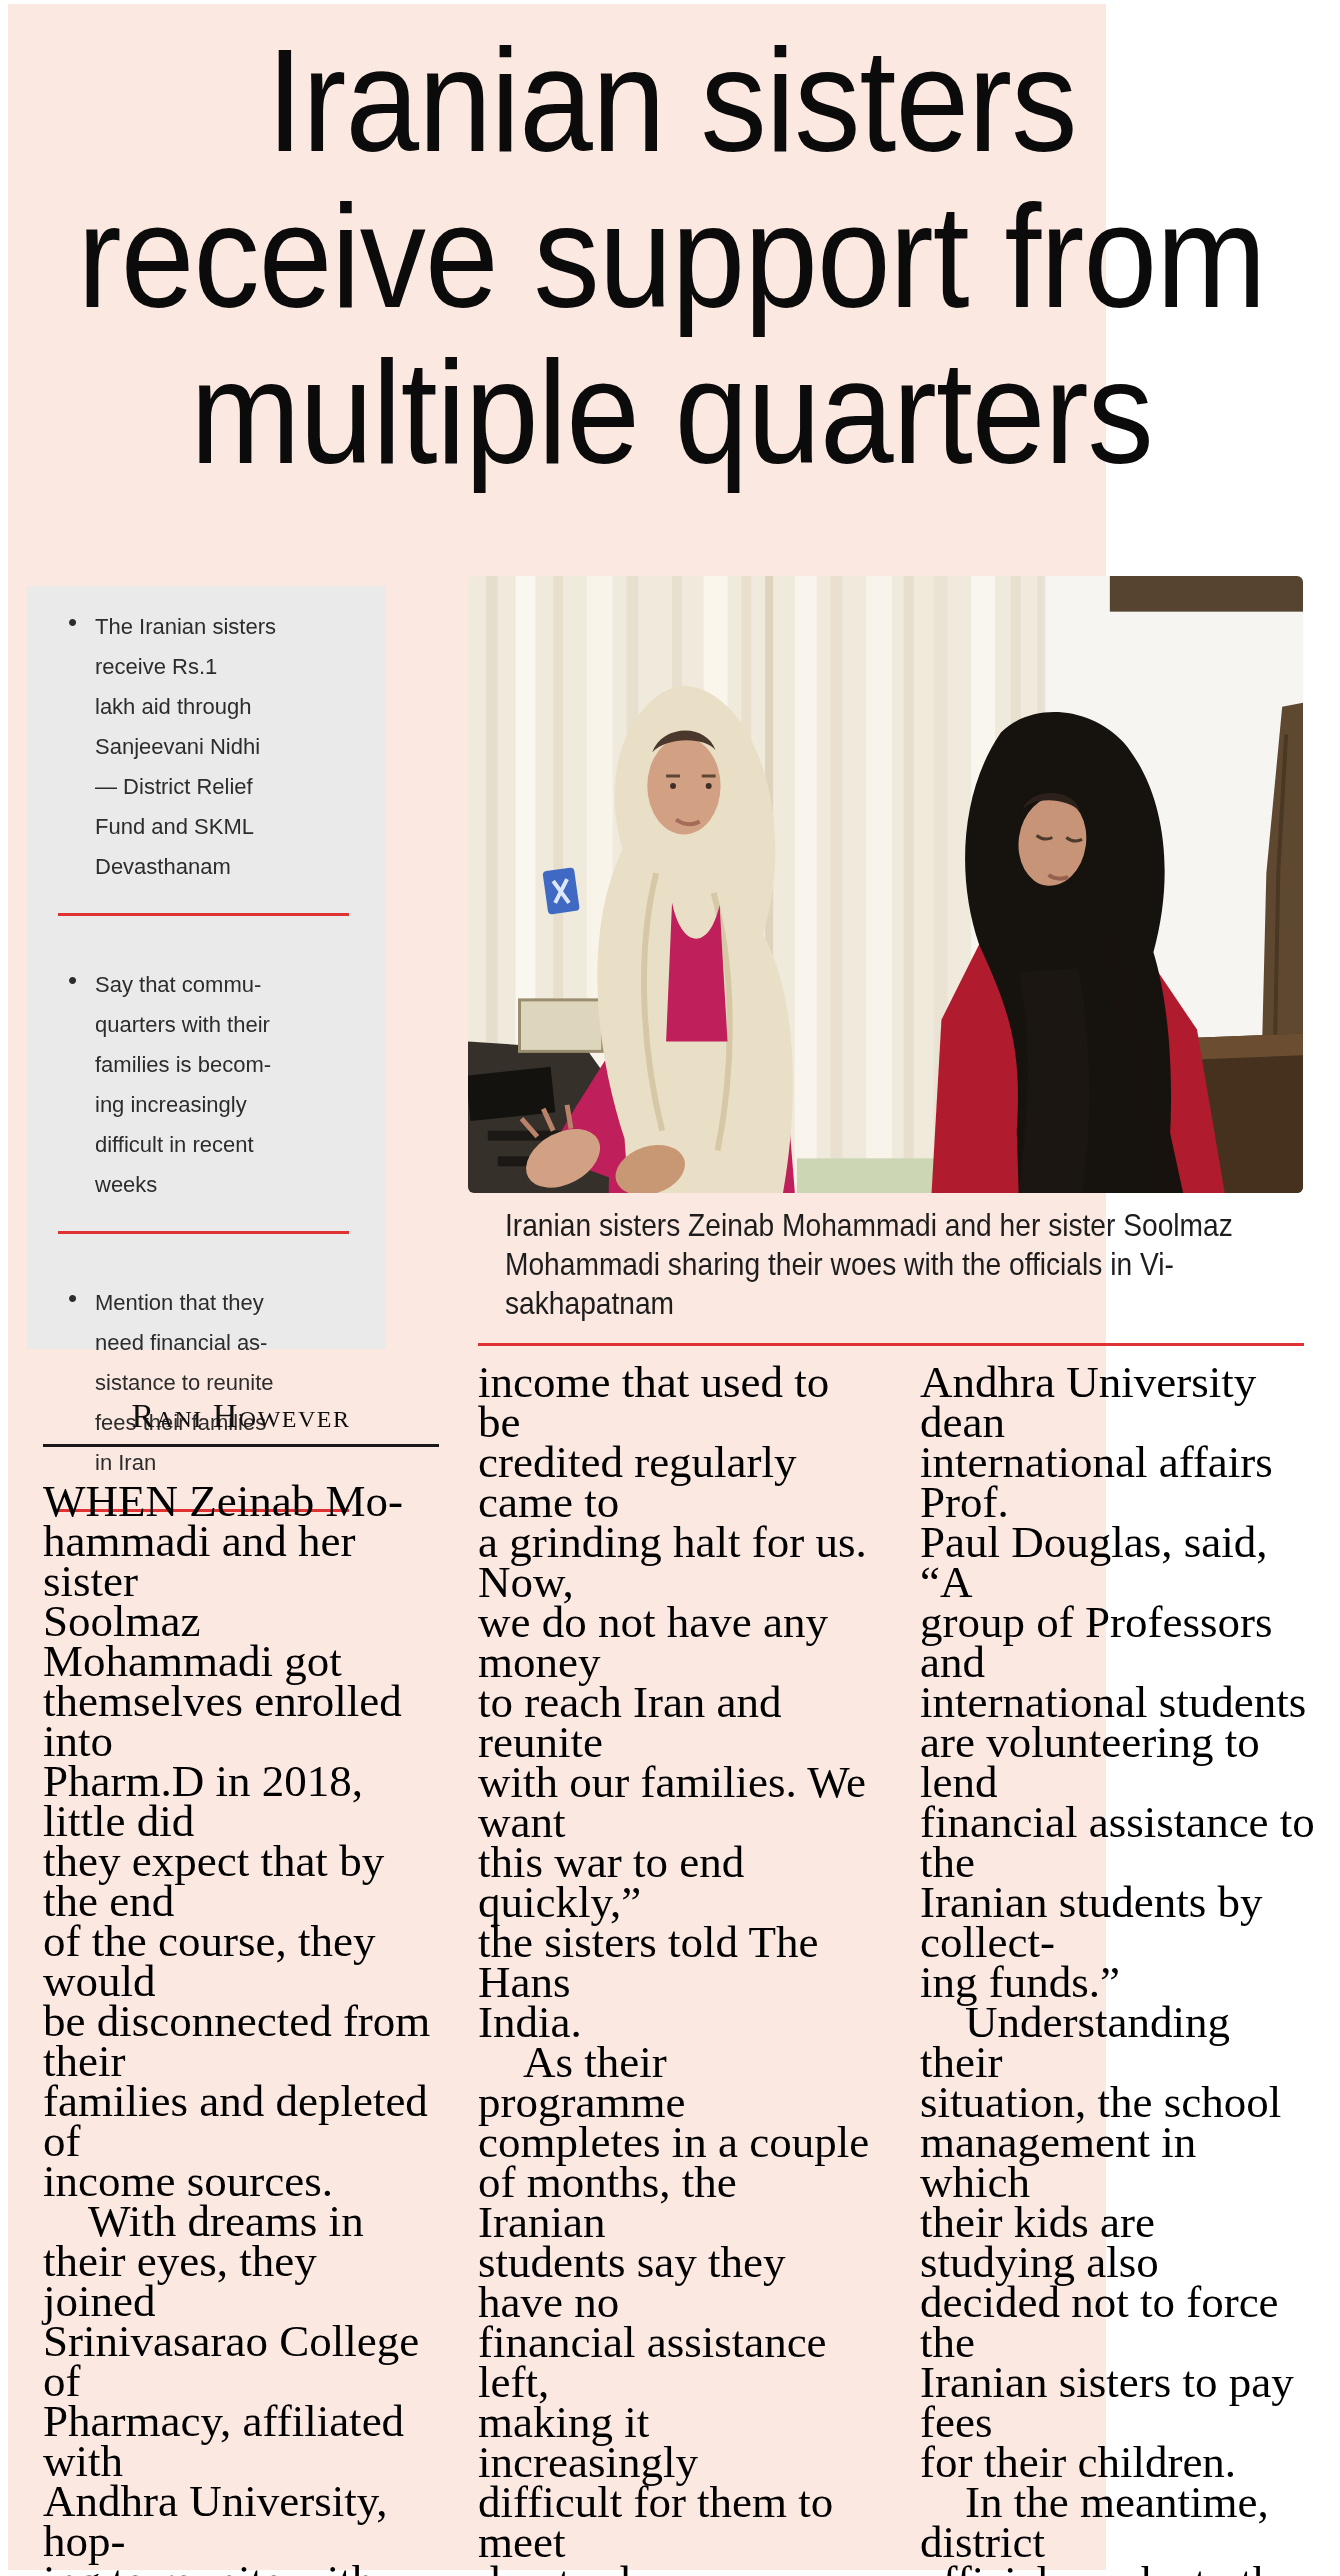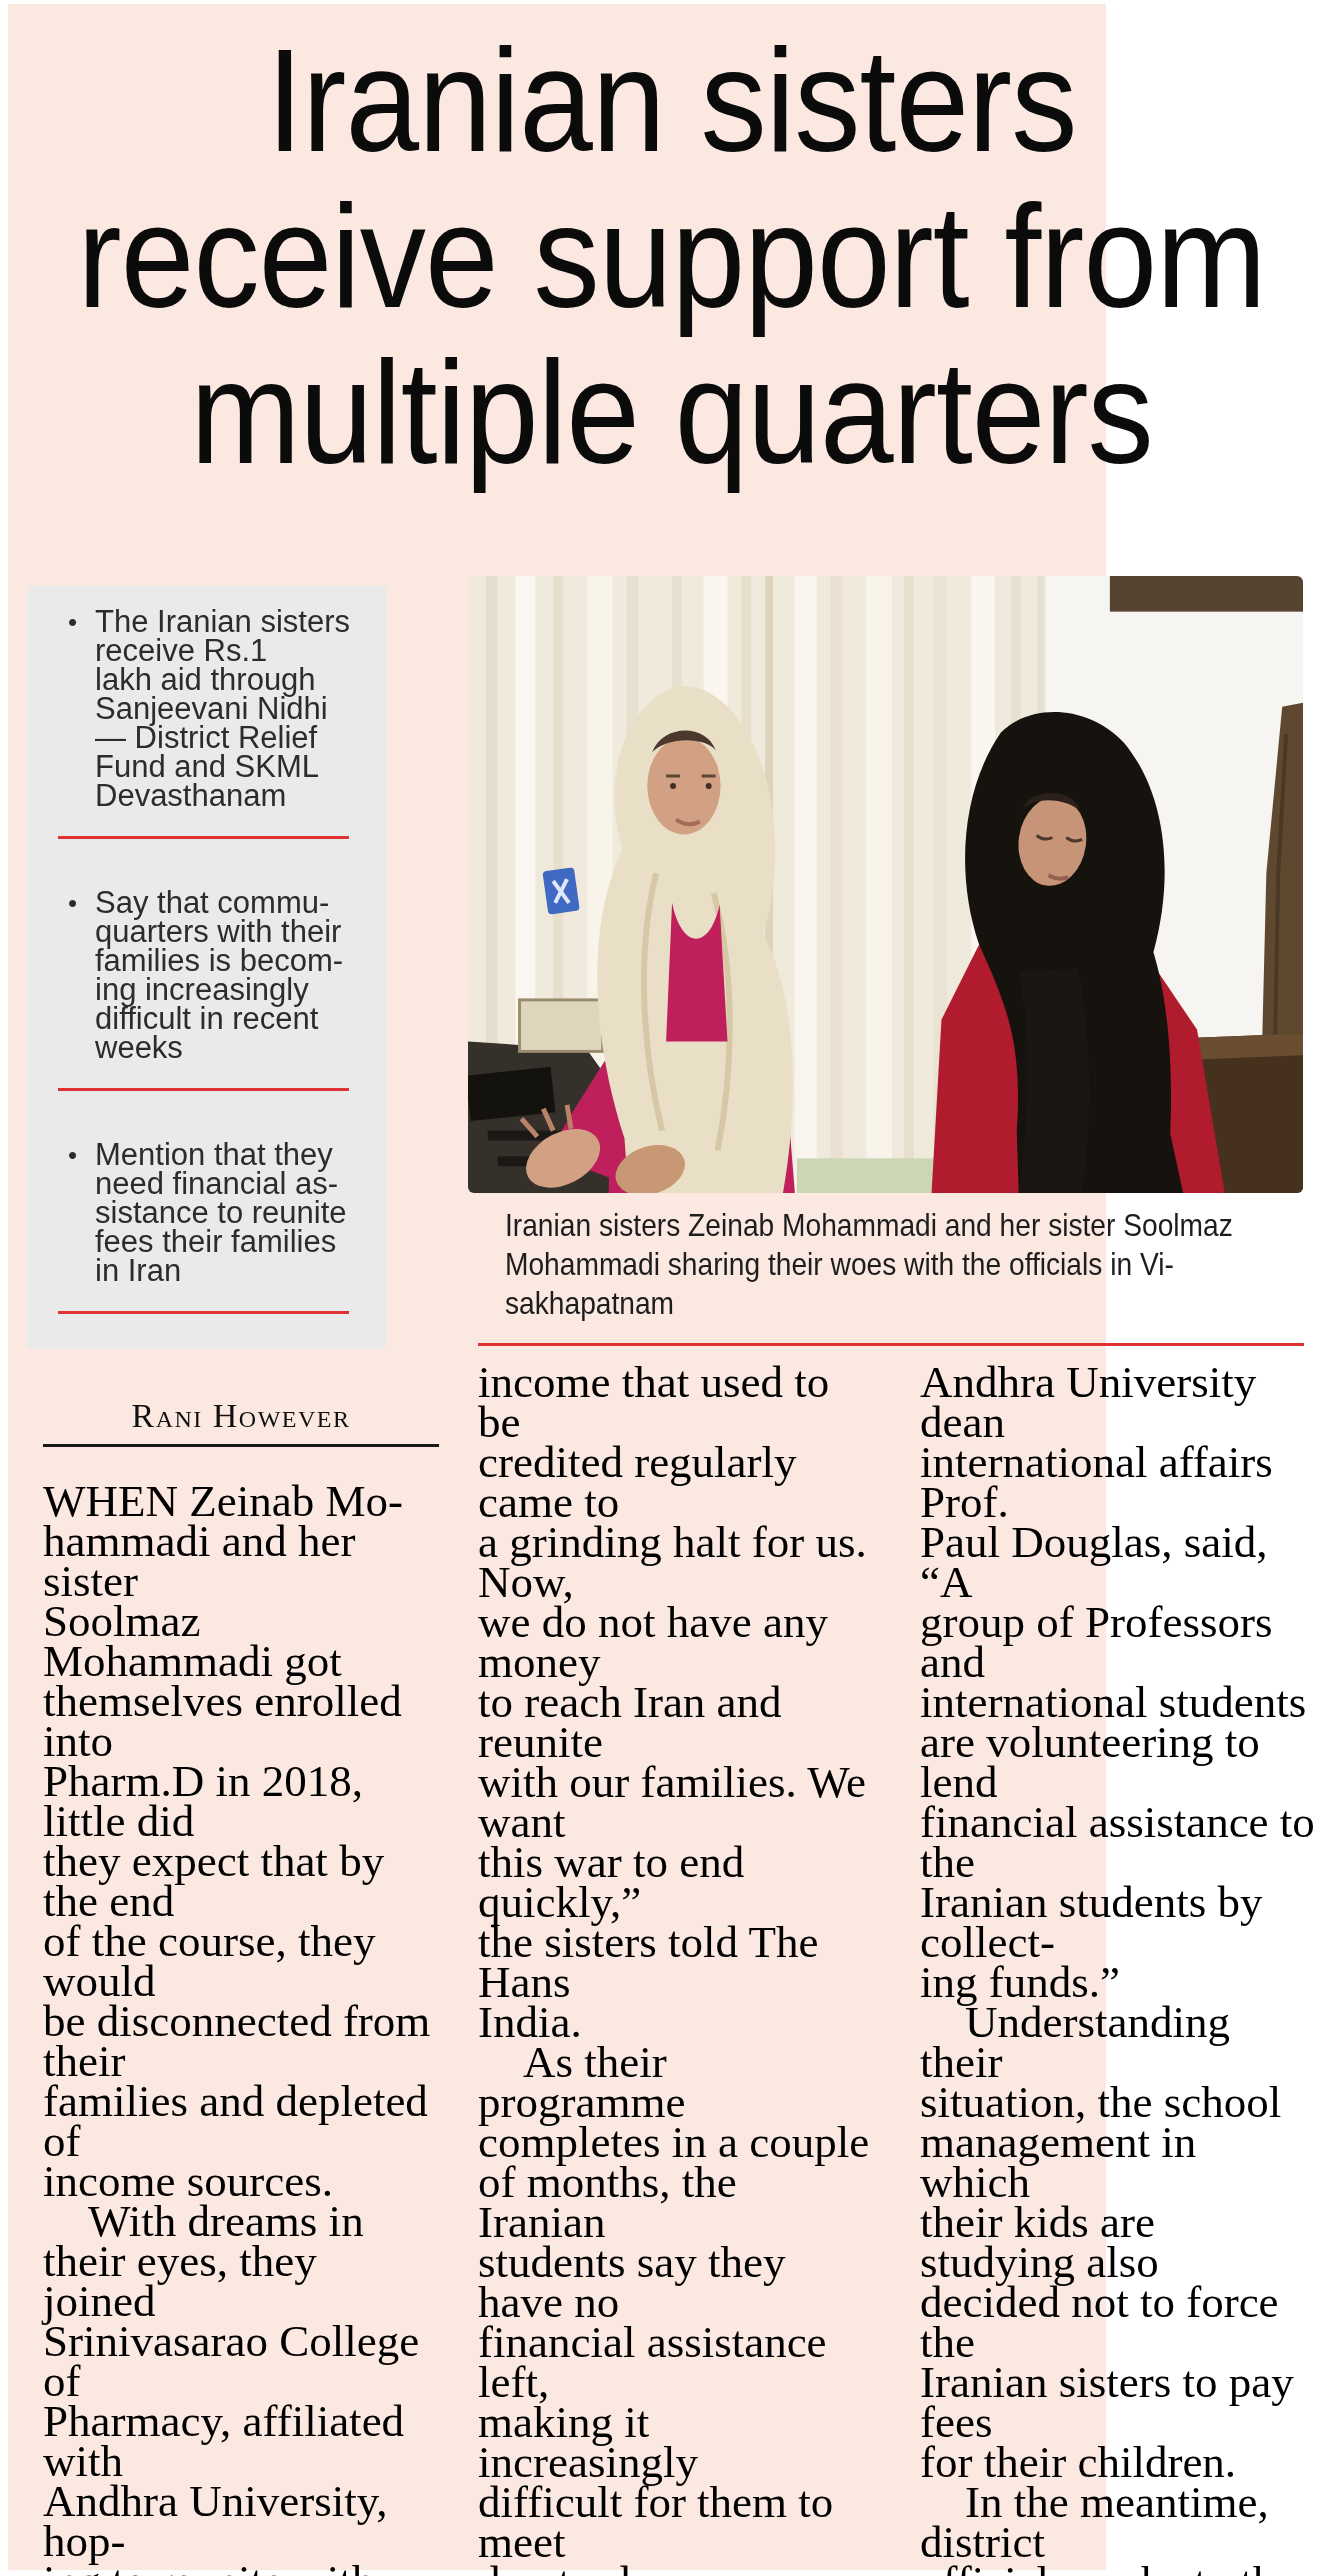--- a/index.html
+++ b/index.html
@@ -10,21 +10,21 @@
   
   .headline{position:absolute;left:0;top:18px;width:1327px;text-align:center;color:#0b0b0b;}
   .hl-line{font-size:147px;line-height:156px;font-weight:400;letter-spacing:-1px;
            transform:scaleX(.9);transform-origin:50% 50%;white-space:nowrap;}
 
   
   .highlight-box{position:absolute;left:19px;top:582px;width:359px;height:763px;background:#eaeaea;
                  box-sizing:border-box;padding-top:21px;}
   .hl-item{display:flex;margin:0 10px 0 41px;color:#2c2c2c;}
   .hl-bullet{width:27px;flex:none;font-size:26px;line-height:31px;}
-  .hl-text{font-size:31px;line-height:29px;white-space:pre-line;}
+  .hl-text{font-size:22px;line-height:40px;white-space:pre-line;}
   .hl-rule{width:291px;height:3px;background:#e03232;margin:26px 0 49px 31px;}
 
   
   .photo{position:absolute;left:460px;top:572px;width:835px;height:617px;margin:0;
          border-radius:6px;overflow:hidden;}
   .photo svg{display:block;width:100%;height:100%;}
 
   
   .caption{position:absolute;left:497px;top:1202px;width:851px;margin:0;color:#1d1d1d;}
   .caption-inner{display:inline-block;font-size:32px;line-height:39px;white-space:pre-line;

